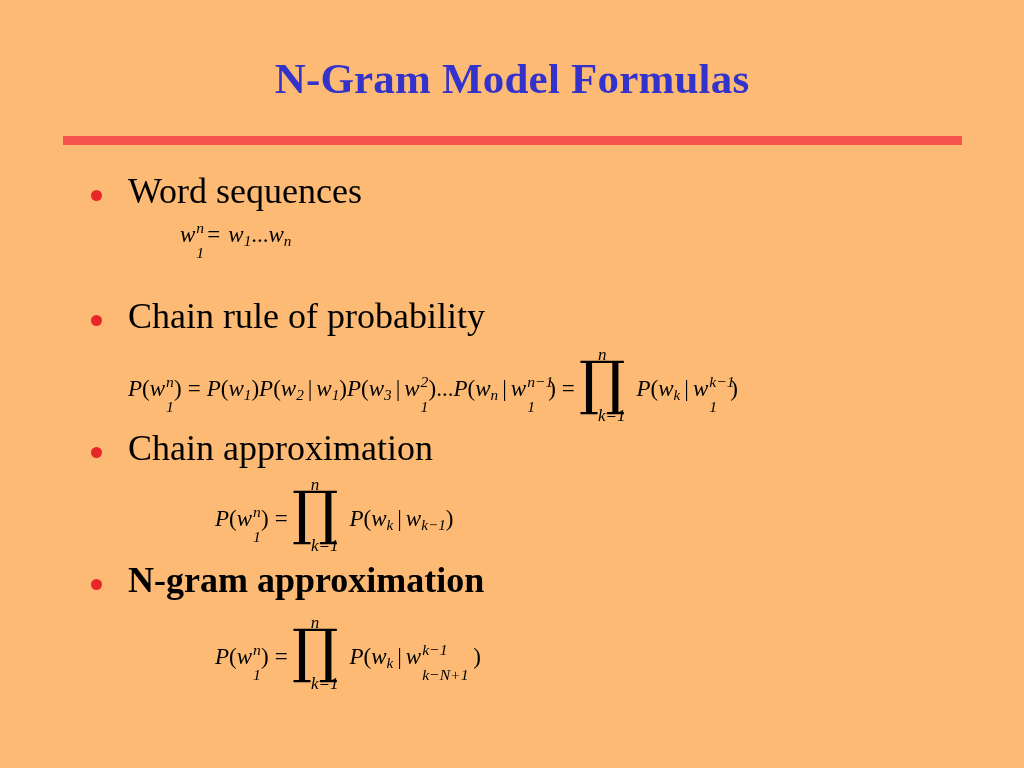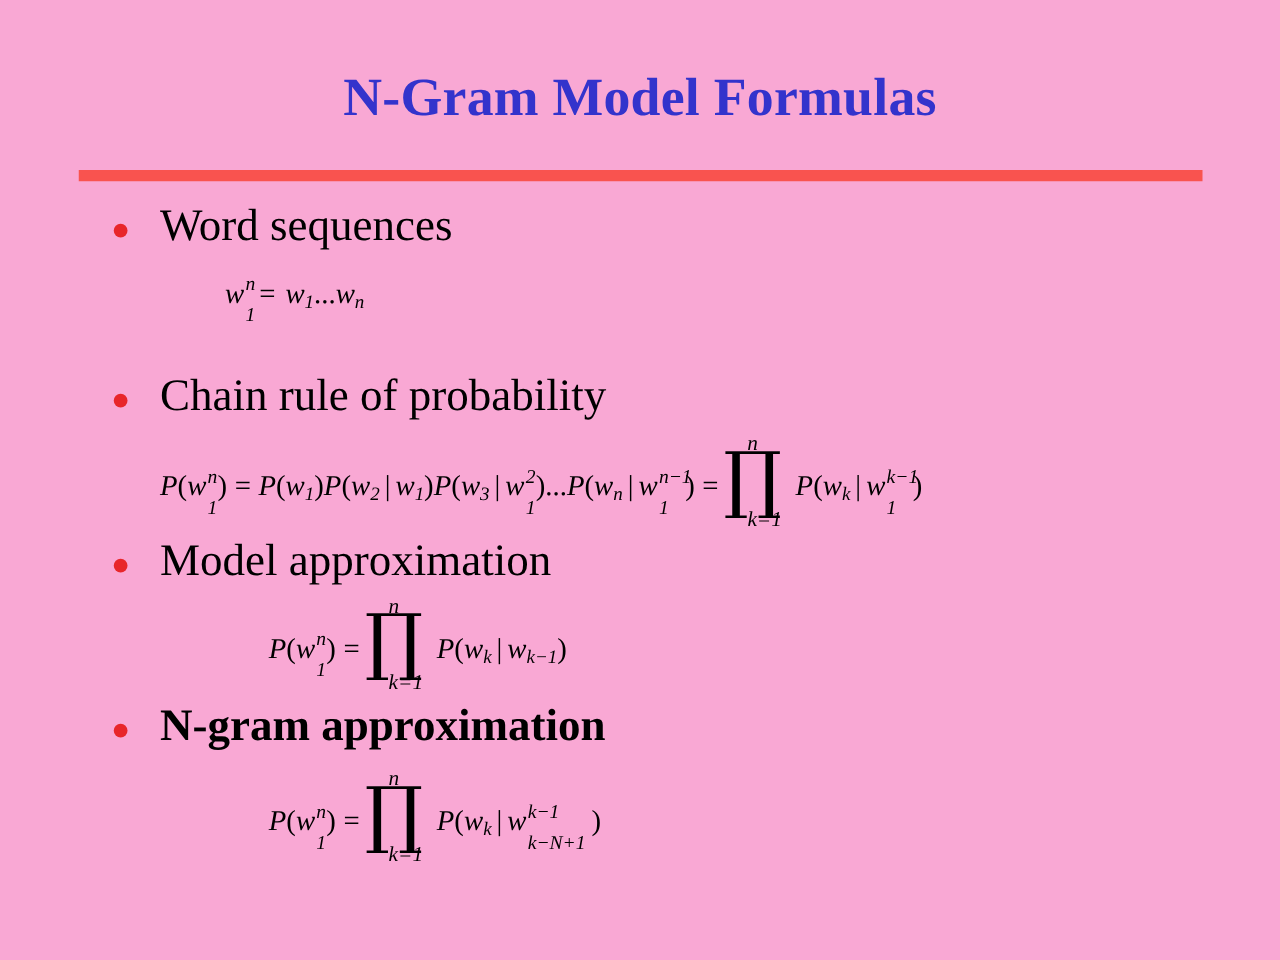--- a/index.html
+++ b/index.html
@@ -12,21 +12,21 @@
     height: 768px;
     overflow: hidden;
     font-family: "Liberation Serif", "DejaVu Serif", serif;
     color: #000000;
   }
 
   .slide {
     position: relative;
     width: 1024px;
     height: 768px;
-    background: #f9a8d4;
+    background: #fdba74;
   }
 
   
   .slide-title {
     position: absolute;
     top: 56px;
     left: 0;
     width: 1024px;
     text-align: center;
     font-size: 43px;
@@ -162,21 +162,21 @@
     line-height: 1;
     text-align: right;
   }
 
   .bar {
     font-style: normal;
     padding: 0 4px;
   }
 
   
-  #blk-0 .bullet-row { position: absolute; top: 0px; }
+  #blk-0 .bullet-row { position: absolute; top: 11px; }
   #blk-0 .math       { position: absolute; top: 62px; left: 180px; }
 
   #blk-1 .bullet-row { position: absolute; top: 136px; }
   #blk-1 .math       { position: absolute; top: 200px; left: 128px; font-size: 23px; }
 
   #blk-2 .bullet-row { position: absolute; top: 268px; }
   #blk-2 .math       { position: absolute; top: 330px; left: 215px; }
 
   #blk-3 .bullet-row { position: absolute; top: 400px; font-weight: bold; }
   #blk-3 .math       { position: absolute; top: 468px; left: 215px; }
@@ -205,21 +205,21 @@
       <div class="bullet-row">
         <span class="bullet-dot"></span>
         <span class="bullet-label">Chain rule of probability</span>
       </div>
       <div class="math"><span>P</span><span class="up">(</span><span>w</span><span class="stack"><span class="s-sup">n</span><span class="s-sub">1</span></span><span style="display:inline-block;width:9px"></span><span class="up">)</span><span style="display:inline-block;width:6px"></span><span class="up">=</span><span style="display:inline-block;width:6px"></span><span>P</span><span class="up">(</span><span>w</span><sub>1</sub><span class="up">)</span><span>P</span><span class="up">(</span><span>w</span><sub>2</sub><span class="bar">|</span><span>w</span><sub>1</sub><span class="up">)</span><span>P</span><span class="up">(</span><span>w</span><sub>3</sub><span class="bar">|</span><span>w</span><span class="stack"><span class="s-sup">2</span><span class="s-sub">1</span></span><span style="display:inline-block;width:9px"></span><span class="up">)</span><span class="up">...</span><span>P</span><span class="up">(</span><span>w</span><sub>n</sub><span class="bar">|</span><span>w</span><span class="stack"><span class="s-sup">n−1</span><span class="s-sub">1</span></span><span style="display:inline-block;width:22px"></span><span class="up">)</span><span style="display:inline-block;width:6px"></span><span class="up">=</span><span class="prod"><span class="lim-top">n</span><span class="pi">∏</span><span class="lim-bot">k=1</span></span><span style="display:inline-block;width:7px"></span><span>P</span><span class="up">(</span><span>w</span><sub>k</sub><span class="bar">|</span><span>w</span><span class="stack"><span class="s-sup">k−1</span><span class="s-sub">1</span></span><span style="display:inline-block;width:22px"></span><span class="up">)</span></div>
     </div>
 
     <div class="block" id="blk-2">
       <div class="bullet-row">
         <span class="bullet-dot"></span>
-        <span class="bullet-label">Model approximation</span>
+        <span class="bullet-label">Chain approximation</span>
       </div>
       <div class="math"><span>P</span><span class="up">(</span><span>w</span><span class="stack"><span class="s-sup">n</span><span class="s-sub">1</span></span><span style="display:inline-block;width:9px"></span><span class="up">)</span><span style="display:inline-block;width:6px"></span><span class="up">=</span><span class="prod"><span class="lim-top">n</span><span class="pi">∏</span><span class="lim-bot">k=1</span></span><span style="display:inline-block;width:7px"></span><span>P</span><span class="up">(</span><span>w</span><sub>k</sub><span class="bar">|</span><span>w</span><sub>k−1</sub><span class="up">)</span></div>
     </div>
 
     <div class="block" id="blk-3">
       <div class="bullet-row">
         <span class="bullet-dot"></span>
         <span class="bullet-label">N-gram approximation</span>
       </div>
       <div class="math"><span>P</span><span class="up">(</span><span>w</span><span class="stack"><span class="s-sup">n</span><span class="s-sub">1</span></span><span style="display:inline-block;width:9px"></span><span class="up">)</span><span style="display:inline-block;width:6px"></span><span class="up">=</span><span class="prod"><span class="lim-top">n</span><span class="pi">∏</span><span class="lim-bot">k=1</span></span><span style="display:inline-block;width:7px"></span><span>P</span><span class="up">(</span><span>w</span><sub>k</sub><span class="bar">|</span><span>w</span><span class="stack"><span class="s-sup">k−1</span><span class="s-sub">k−N+1</span></span><span style="display:inline-block;width:52px"></span><span class="up">)</span></div>

